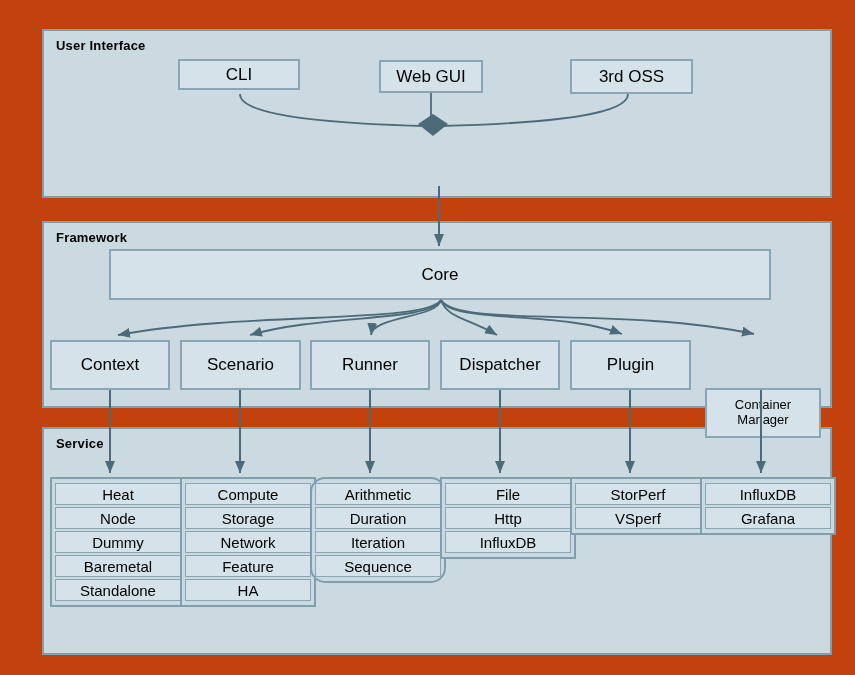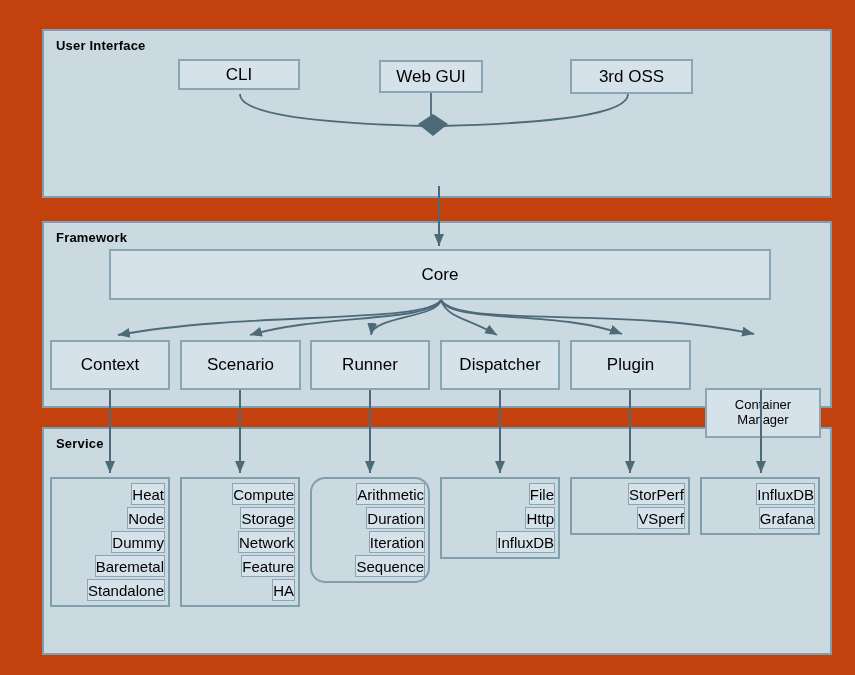--- a/index.html
+++ b/index.html
@@ -26,22 +26,22 @@
   .oss{left:570px;top:59px;width:123px;height:35px;}
   .api{left:181px;top:133px;width:516px;height:52px;}
   .core{left:109px;top:249px;width:662px;height:51px;}
   .m0{left:50px;top:340px;width:120px;height:50px;}
   .m1{left:180px;top:340px;width:121px;height:50px;}
   .m2{left:310px;top:340px;width:120px;height:50px;}
   .m3{left:440px;top:340px;width:120px;height:50px;}
   .m4{left:570px;top:340px;width:121px;height:50px;}
   .m5{left:705px;top:340px;width:116px;height:50px;font-size:13px;padding:0 14px;margin-top:48px;}
   .svc-col{
-    position:absolute;top:477px;width:120px;background:#cbd9e1;border:2px solid #7f9eae;
-    box-sizing:border-box;display:flex;flex-direction:column;gap:2px;padding:4px 3px;z-index:2;align-items:flex-end;
+    position:absolute;top:477px;width:136px;background:#cbd9e1;border:2px solid #7f9eae;
+    box-sizing:border-box;display:flex;flex-direction:column;gap:2px;padding:4px 3px;z-index:2;
   }
   .col0{left:50px;}  .col1{left:180px;} .col2{left:310px;border-radius:15px;}
   .col3{left:440px;} .col4{left:570px;} .col5{left:700px;}
   .svc-row{
     background:#d6e2e9;border:1.5px solid #8aa5b4;box-sizing:border-box;height:22px;
     display:flex;align-items:center;justify-content:center;font-size:15px;flex:0 0 auto;
   }
   svg.overlay{position:absolute;left:0;top:0;z-index:5;pointer-events:none;}
   .conn{fill:none;stroke:#4d6a79;stroke-width:1.8px;}
   .conn-bold{fill:none;stroke:#4d6a79;stroke-width:2px;}

